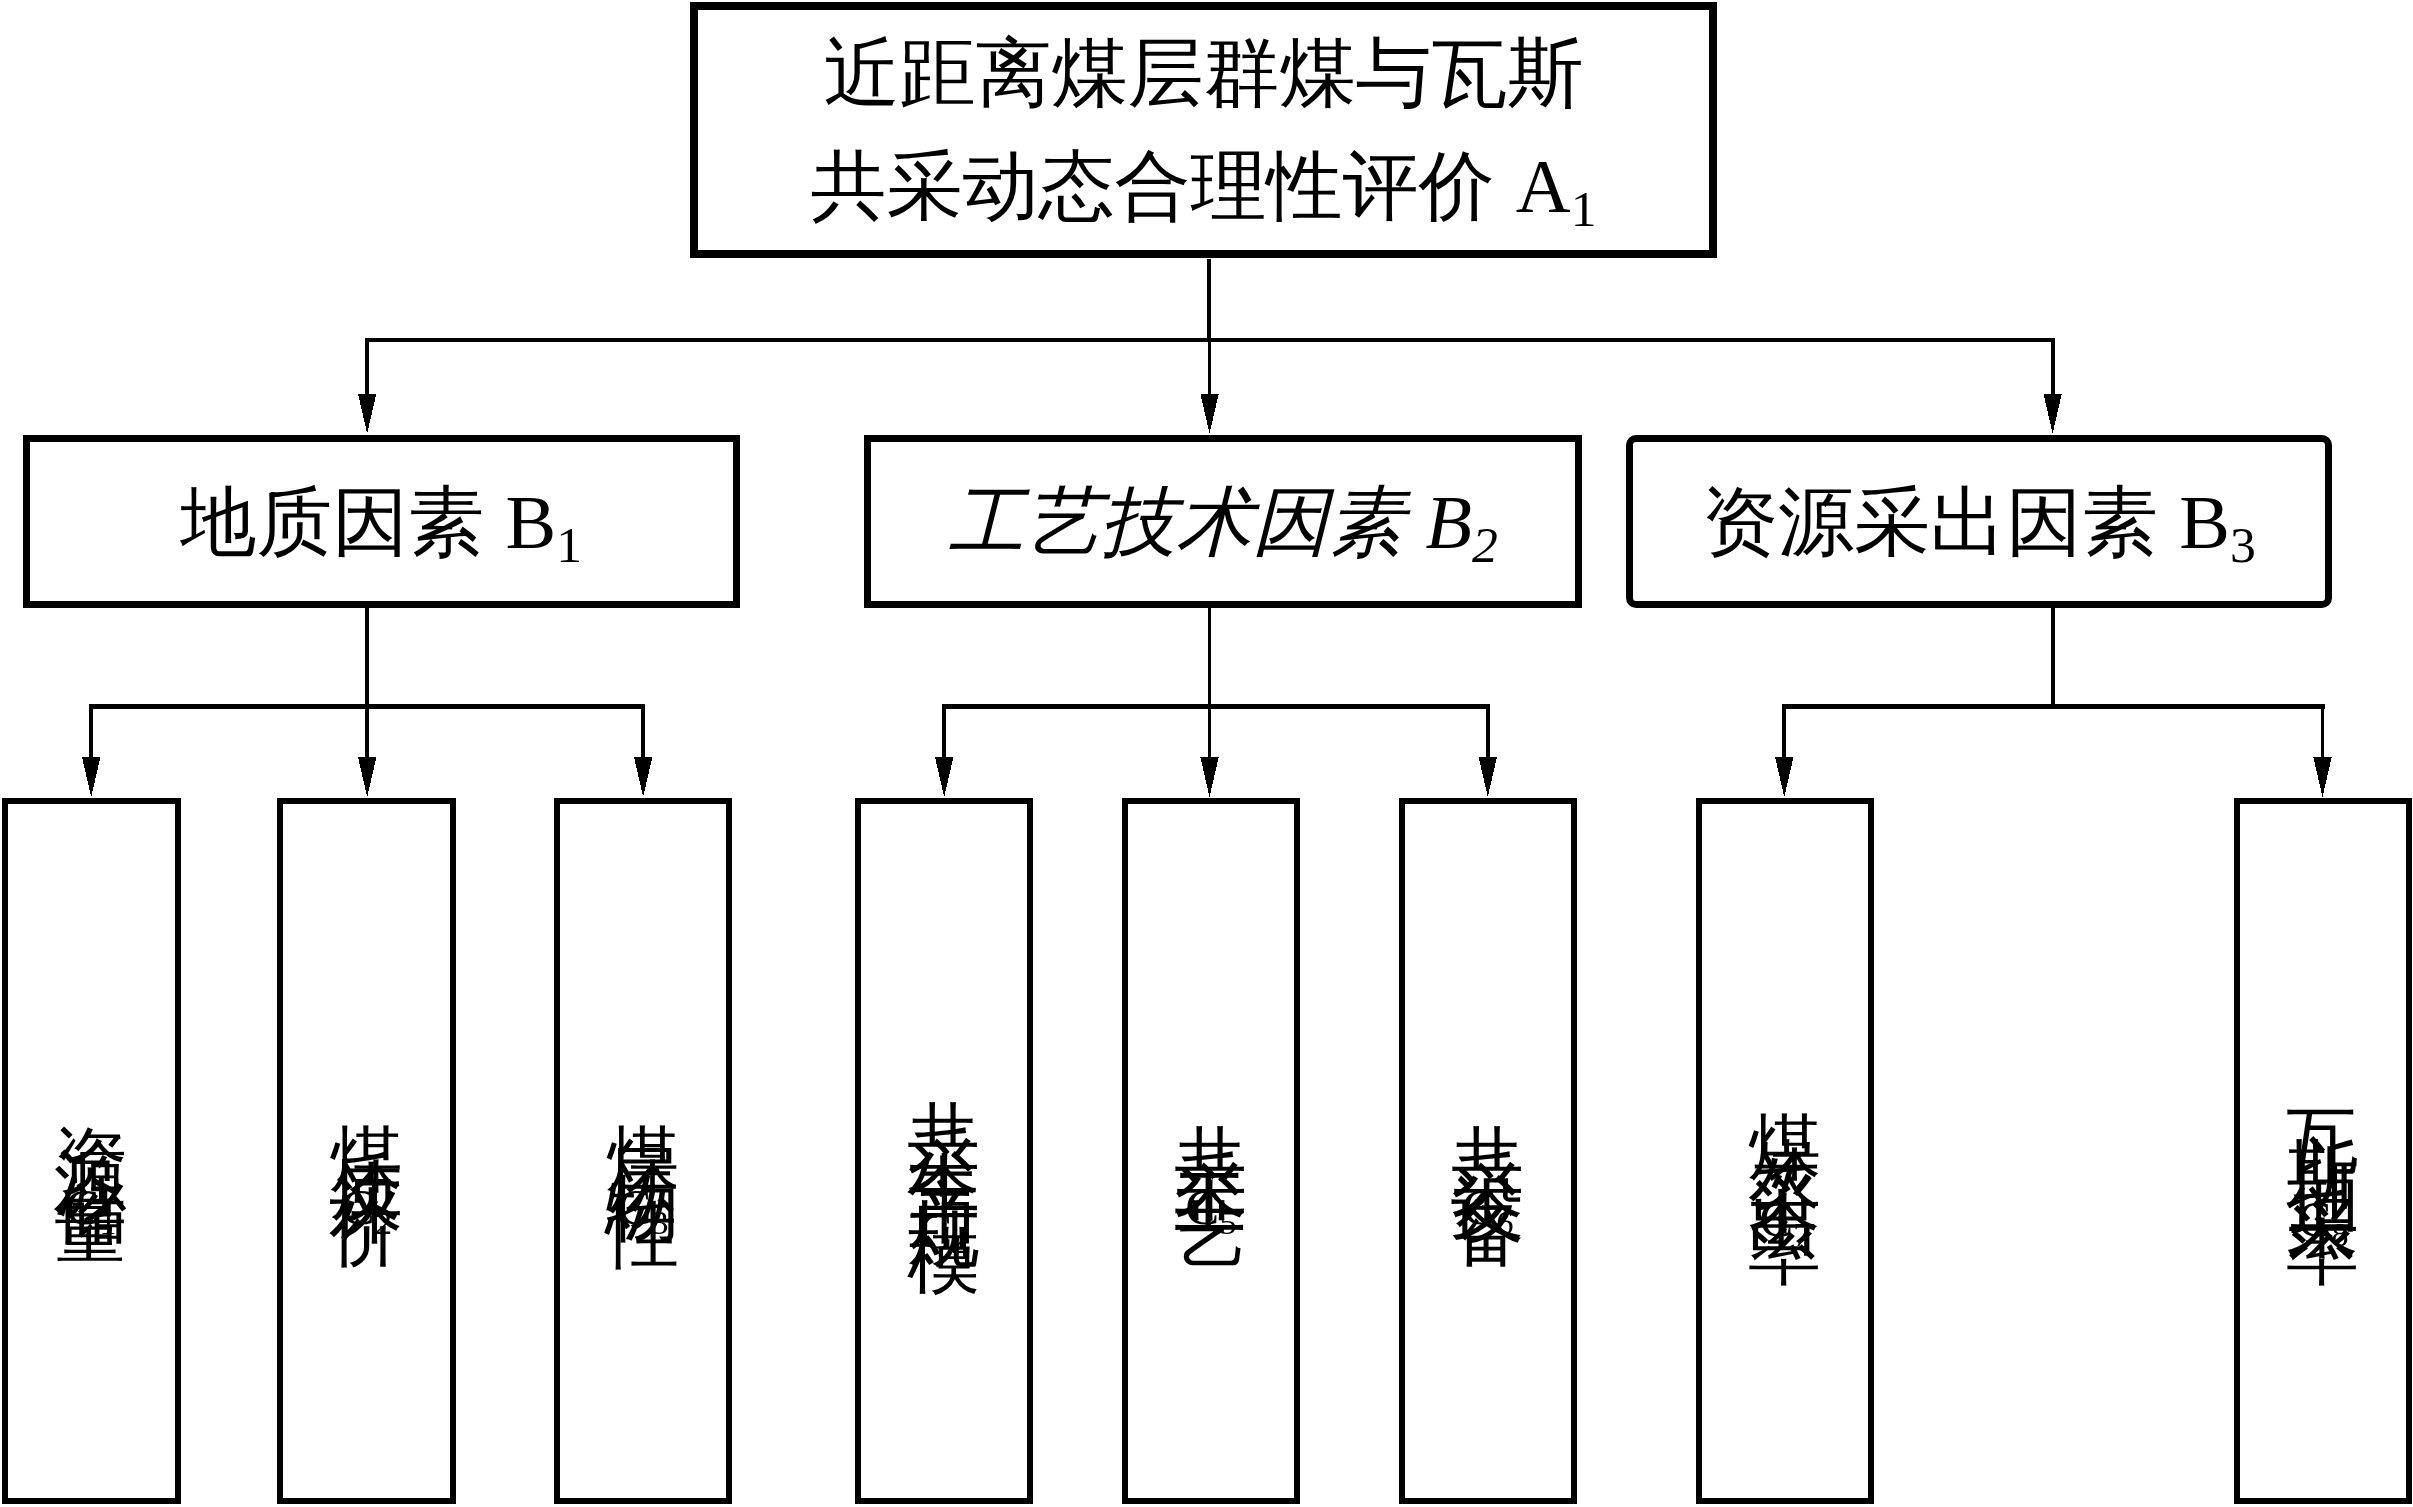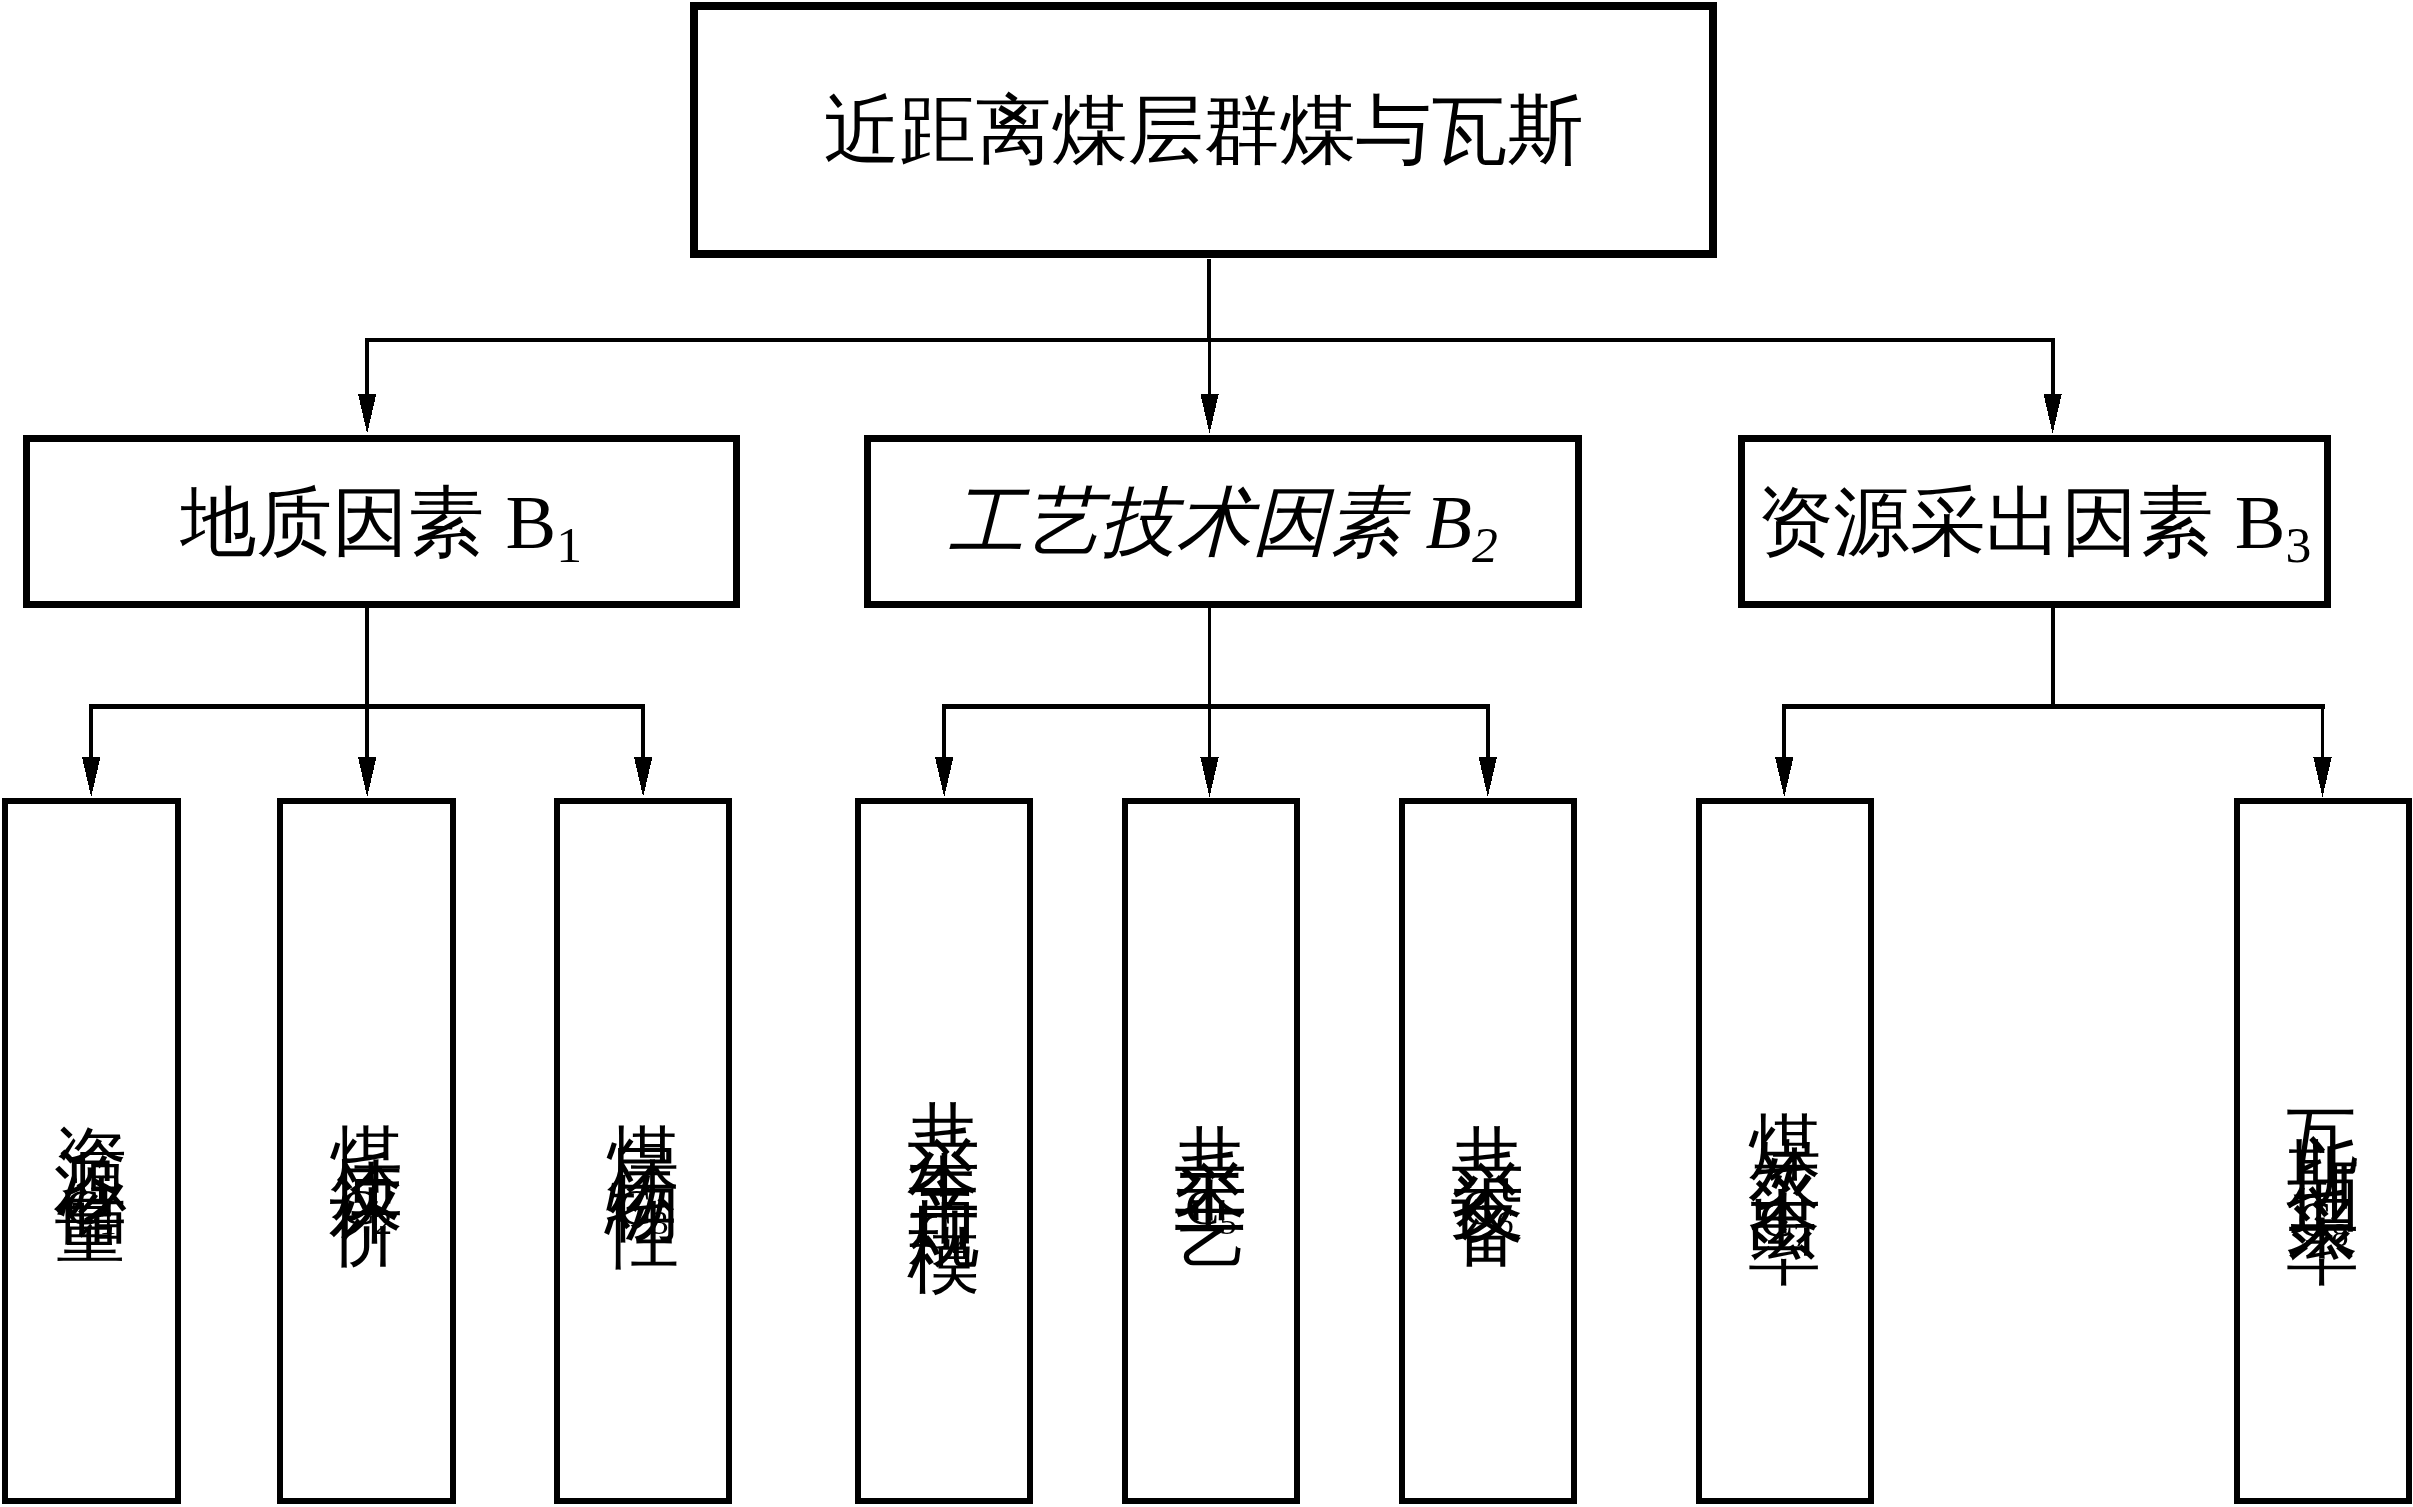--- a/index.html
+++ b/index.html
@@ -29,21 +29,21 @@
     left:690px; top:2.3px; width:1027px; height:256px;
     flex-direction:column;
     font-size:76px; line-height:113px;
     border-width:8.4px;
   }
 
   
   .b-node { top:435px; height:173px; font-size:76px; line-height:1;margin-left:12px; }
   #b1 { left:10.6px;   width:717px; }
   #b2 { left:852px; width:718px;font-style:italic; }
-  #b3 { left:1726px; width:593px; }
+  #b3 { left:1614px; width:706px;border-radius:10px; }
 
   
   .c-node { top:798px; height:706px; flex-direction:column; border-width:6.8px; }
   #c1 { left:1.5px;    width:179px; }
   #c2 { left:277px;  width:179px; }
   #c3 { left:554px;  width:178px; }
   #c4 { left:855px; width:178px; }
   #c5 { left:1122px; width:178px; }
   #c6 { left:1399px; width:178px; }
   #c7 { left:1696px; width:178px; }
@@ -129,20 +129,23 @@
       <polygon points="2335,996 2359,996 2347,1048" stroke="none"></polygon>
     </g>
     <g>
       <line x1="3055" y1="929" x2="3055" y2="1008" stroke-width="5"></line>
       <polygon points="3043,996 3067,996 3055,1048" stroke="none"></polygon>
     </g>
   </svg>
 
   <div class="node a-node" id="a1">
     <div>近距离煤层群煤与瓦斯</div>
+    <div>
+      <span>共采动态合理性评价</span><span class="code code-inline"><span>A</span><sub>1</sub></span>
+    </div>
   </div>
 
   <div class="node b-node" id="b1">
     <span>
       <span>地质因素</span><span class="code code-inline"><span>B</span><sub>1</sub></span>
     </span>
   </div>
   <div class="node b-node" id="b2">
     <span>
       <span>工艺技术因素</span><span class="code code-inline"><span>B</span><sub>2</sub></span>

